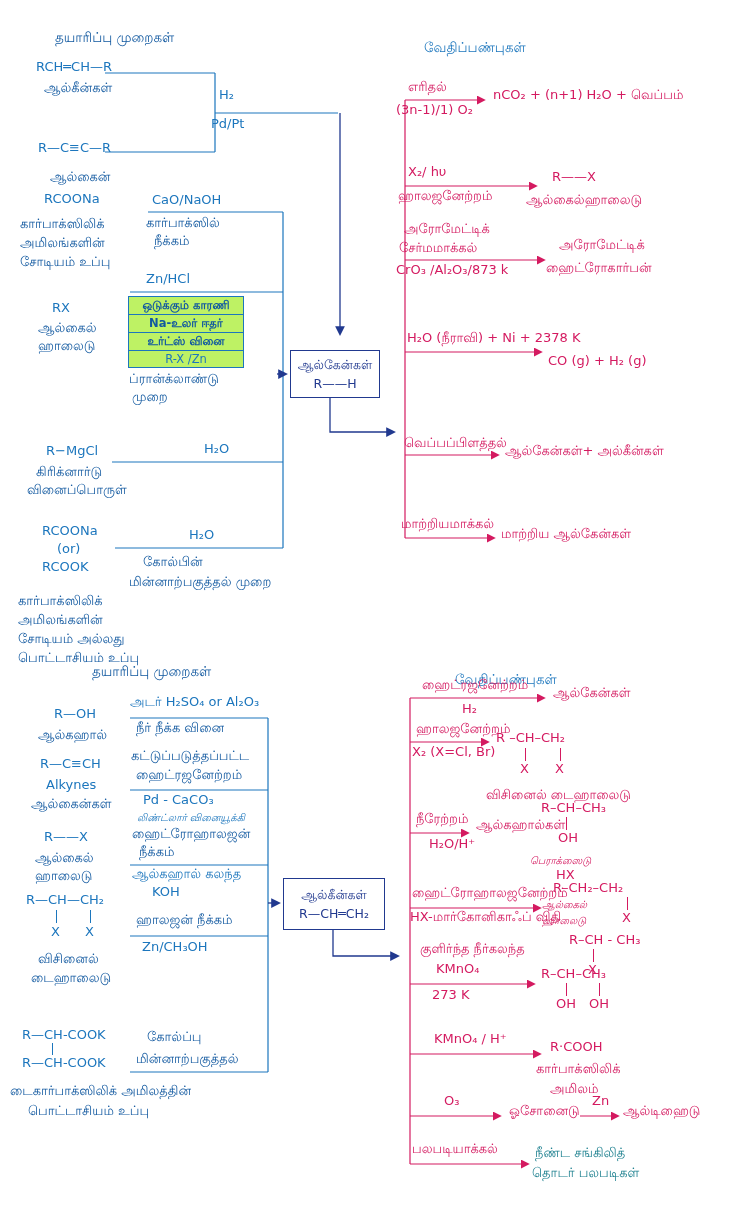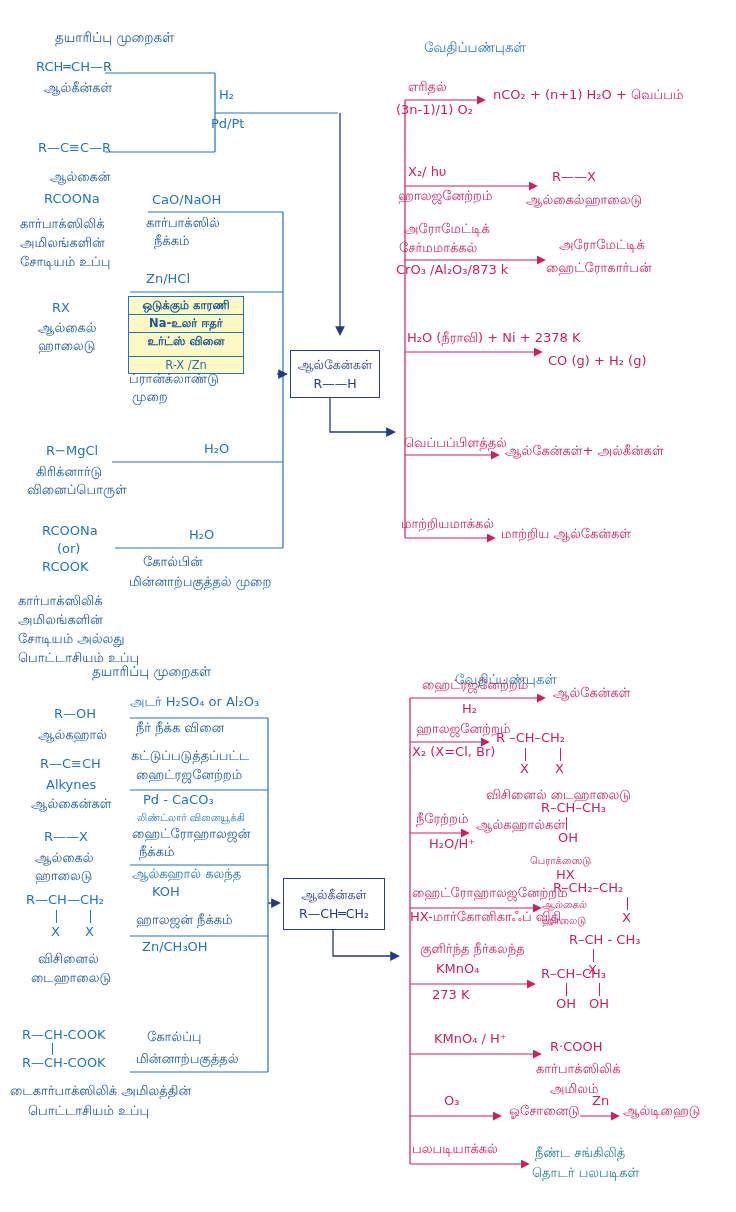--- a/index.html
+++ b/index.html
@@ -7,28 +7,28 @@
   }
   html,body{margin:0;padding:0;background:#fff;}
   body{font-family:"DejaVu Sans",sans-serif;}
   .canvas{position:relative;width:736px;height:1212px;background:#fff;overflow:hidden;}
   svg.lines{position:absolute;left:0;top:0;}
   .t{position:absolute;white-space:nowrap;font-size:13px;line-height:1.15;}
   .b{color:var(--blue);}
   .bb{color:var(--blueDark);font-weight:normal;}
   .p{color:var(--pink);}
   .teal{color:var(--teal);}
-  .sm{font-size:10px;}
+  .sm{font-size:10px;font-style:italic;}
   .hdr{font-size:13.5px;}
   .title{left:0;top:6px;width:736px;text-align:center;font-size:17px;font-weight:bold;color:var(--blue);}
   .cbox{position:absolute;border:1.6px solid var(--navy);background:#fff;display:flex;flex-direction:column;align-items:center;justify-content:center;gap:2px;color:var(--navy);font-size:12.5px;}
-  .wbox{position:absolute;left:128px;top:296px;width:114px;border:1.3px solid var(--blue);background:#fef9c3;}
+  .wbox{position:absolute;left:128px;top:296px;width:114px;border:1.3px solid var(--blue);background:#bef264;}
   .wrow{padding:1px 2px;text-align:center;font-size:11.5px;color:var(--blueDark);font-weight:bold;border-top:1px solid var(--blue);}
   .wrow:first-child{border-top:none;}
-  .wrow.reg{font-weight:normal;color:var(--blue);margin-top:6px;}
+  .wrow.reg{font-weight:normal;color:var(--blue);}
   .vb{position:absolute;width:1.3px;height:13px;background:var(--blue);}
   .vbp{position:absolute;width:1.3px;height:13px;background:var(--pink);}
 </style>
 </head>
 <body>
 
 <div class="canvas">
 
   <svg class="lines" width="736" height="1212">
     <defs>

